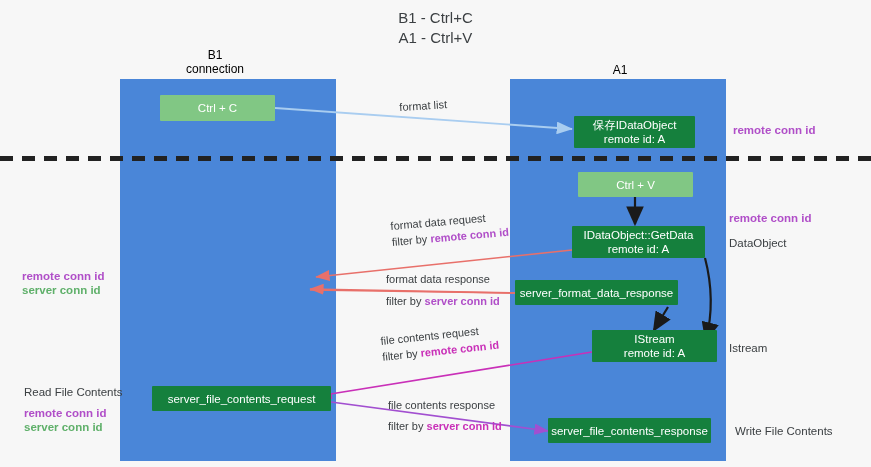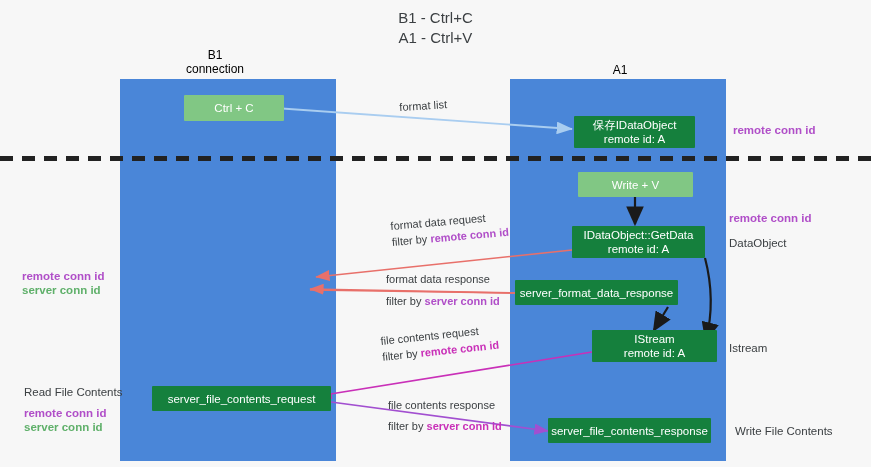--- a/index.html
+++ b/index.html
@@ -149,26 +149,26 @@
 
     <path d="M668,307 L654,330" stroke="#1a1a1a" stroke-width="2.2" fill="none" marker-end="url(#ah-black)"></path>
 
     <path d="M705,258 Q716,300 706,340" stroke="#1a1a1a" stroke-width="2.2" fill="none" marker-end="url(#ah-black)"></path>
 
     <path d="M592,352 L318,396" stroke="#c930b8" stroke-width="1.6" fill="none" marker-end="url(#ah-magenta)"></path>
 
     <path d="M316,400 L548,431" stroke="#a24fd0" stroke-width="1.6" fill="none" marker-end="url(#ah-purple)"></path>
   </svg>
 
-  <div class="abs box box-green" style="left:160px; top:95px; width:100px; height:26px;margin-left:24px;">Ctrl + C</div>
+  <div class="abs box box-green" style="left:160px; top:95px; width:115px; height:26px;">Ctrl + C</div>
 
   <div class="abs box box-orange" style="left:574px; top:116px; width:121px; height:32px;">保存IDataObject
 remote id: A</div>
 
-  <div class="abs box box-green" style="left:578px; top:172px; width:115px; height:25px;">Write + V</div>
+  <div class="abs box box-green" style="left:578px; top:172px; width:115px; height:25px;">Ctrl + V</div>
 
   <div class="abs box box-orange" style="left:572px; top:226px; width:133px; height:32px;">IDataObject::GetData
 remote id: A</div>
 
 
   <div class="abs box box-orange" style="left:515px; top:280px; width:163px; height:25px;">server_format_data_response</div>
 
   <div class="abs box box-orange" style="left:592px; top:330px; width:125px; height:32px;">IStream
 remote id: A</div>
 

